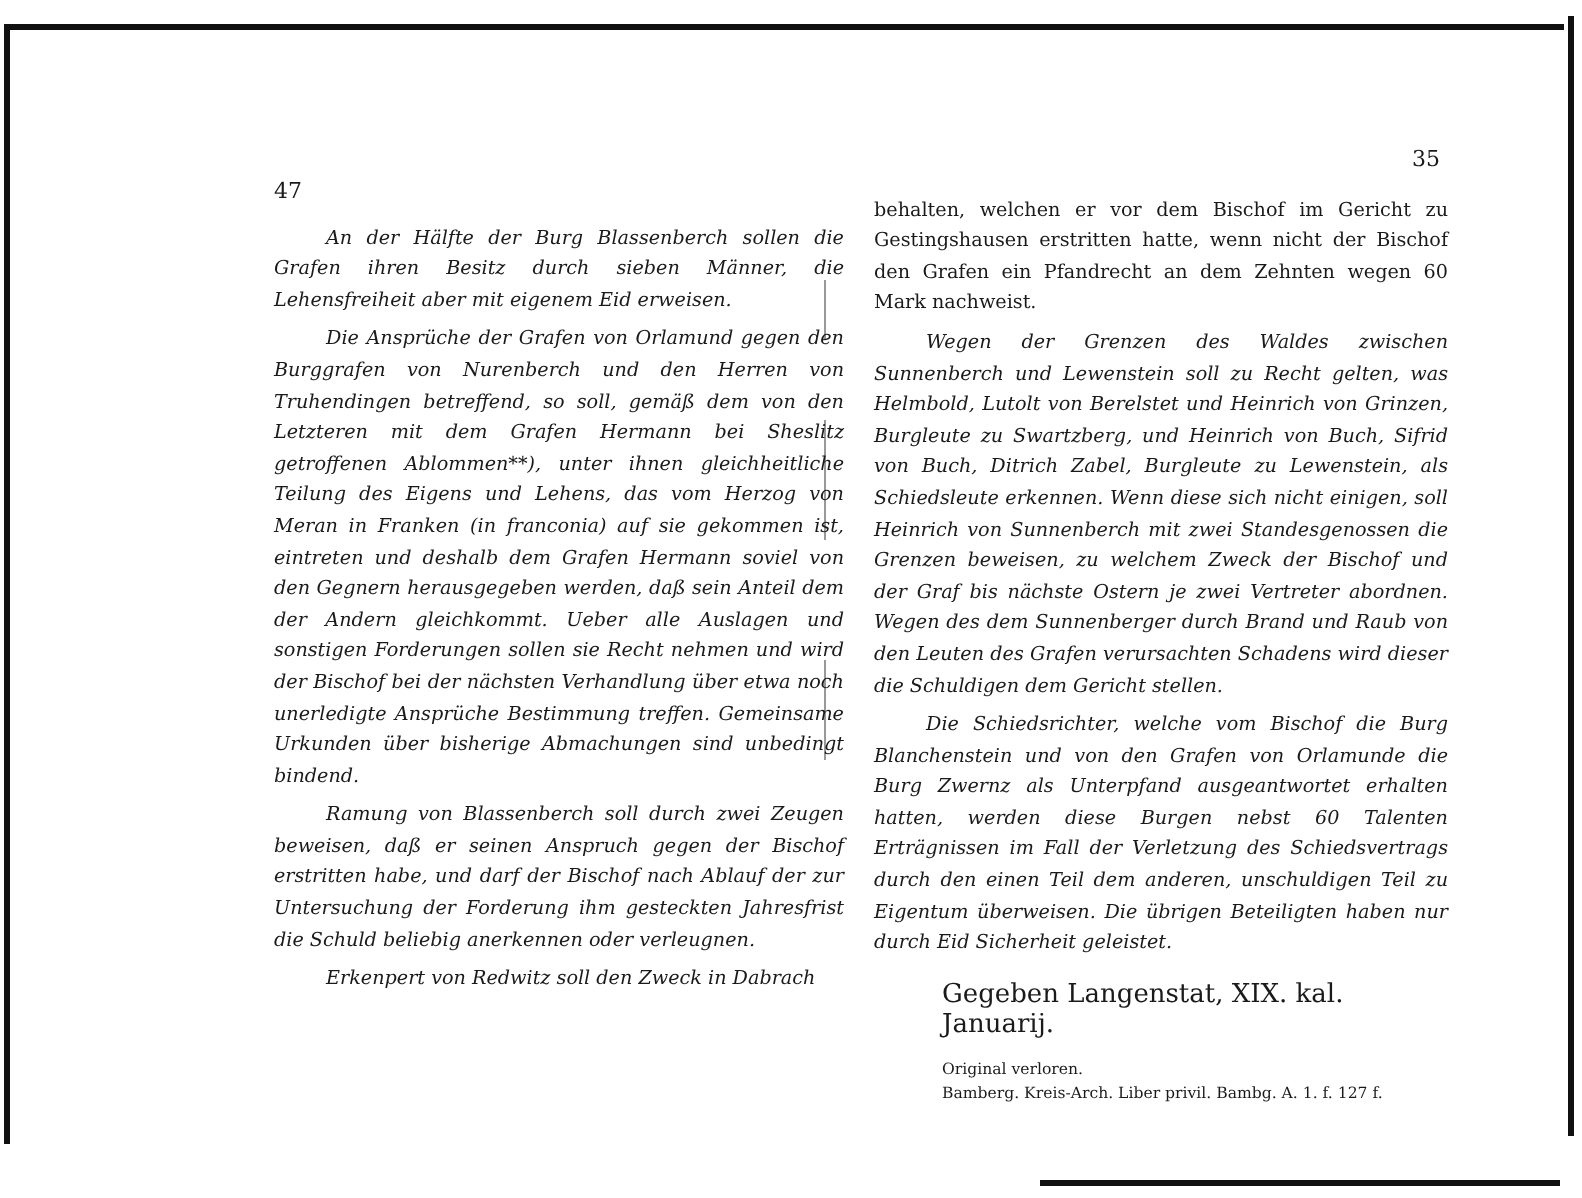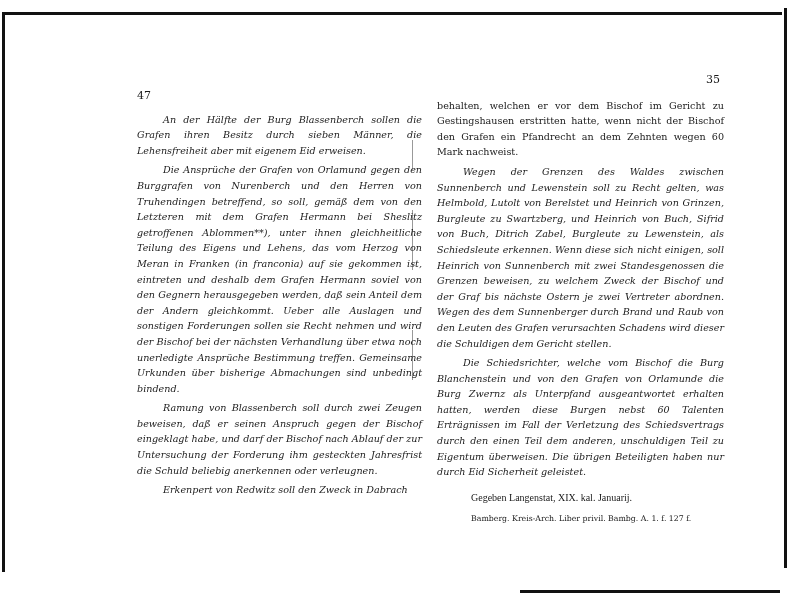--- a/index.html
+++ b/index.html
@@ -13,48 +13,49 @@
   .page { position:absolute; font-size:9.6px; line-height:15.6px; }
   .left-page { left:137px; top:88px; width:285px; }
   .right-page { left:437px; top:72px; width:287px; }
   .pnum { font-size:11px; margin-bottom:8px; }
   .left-page .pnum { text-align:left; }
   .right-page .pnum { text-align:right; padding-right:4px; margin-bottom:10px; }
   .para { text-align:justify; margin:0; }
   .para.indent { text-indent:26px;font-style:italic; }
   .para + .para { margin-top:4px; }
   .gap { margin-top:4px !important; }
-  .dated { margin:10px 0 8px 34px; font-size:10px;font-family:Liberation Serif, serif; }
+  .dated { margin:10px 0 8px 34px; font-size:13px; }
   .sources { font-size:7.8px; line-height:12px; margin-left:34px; }
   .sources p { margin:0; }
 </style>
 </head>
 <body>
 
 <div class="border-top"></div>
 <div class="border-left"></div>
 <div class="border-right"></div>
 <div class="border-bottom"></div>
 <div class="gutter-mark" style="top:140px;height:30px;"></div>
 <div class="gutter-mark" style="top:210px;height:60px;"></div>
 <div class="gutter-mark" style="top:330px;height:50px;"></div>
 
 <div class="page left-page">
   <div class="pnum">47</div>
   <p class="para indent">An der Hälfte der Burg Blassenberch sollen die Grafen ihren Besitz durch sieben Männer, die Lehensfreiheit aber mit eigenem Eid erweisen.</p>
   <p class="para indent">Die Ansprüche der Grafen von Orlamund gegen den Burggrafen von Nurenberch und den Herren von Truhendingen betreffend, so soll, gemäß dem von den Letzteren mit dem Grafen Hermann bei Sheslitz getroffenen Ablommen**), unter ihnen gleichheitliche Teilung des Eigens und Lehens, das vom Herzog von Meran in Franken (in franconia) auf sie gekommen ist, eintreten und deshalb dem Grafen Hermann soviel von den Gegnern herausgegeben werden, daß sein Anteil dem der Andern gleichkommt. Ueber alle Auslagen und sonstigen Forderungen sollen sie Recht nehmen und wird der Bischof bei der nächsten Verhandlung über etwa noch unerledigte Ansprüche Bestimmung treffen. Gemeinsame Urkunden über bisherige Abmachungen sind unbedingt bindend.</p>
-  <p class="para indent">Ramung von Blassenberch soll durch zwei Zeugen beweisen, daß er seinen Anspruch gegen der Bischof eingeklagt habe, und darf der Bischof nach Ablauf der zur Untersuchung der Forderung ihm gesteckten Jahresfrist die Schuld beliebig anerkennen oder verleugnen.</p>
+  <p class="para indent">Ramung von Blassenberch soll durch zwei Zeugen beweisen, daß er seinen Anspruch gegen der Bischof erstritten habe, und darf der Bischof nach Ablauf der zur Untersuchung der Forderung ihm gesteckten Jahresfrist die Schuld beliebig anerkennen oder verleugnen.</p>
   <p class="para indent">Erkenpert von Redwitz soll den Zweck in Dabrach</p>
 
 </div>
 
 <div class="page right-page">
   <div class="pnum">35</div>
   <p class="para">behalten, welchen er vor dem Bischof im Gericht zu Gestingshausen erstritten hatte, wenn nicht der Bischof den Grafen ein Pfandrecht an dem Zehnten wegen 60 Mark nachweist.</p>
   <p class="para indent gap">Wegen der Grenzen des Waldes zwischen Sunnenberch und Lewenstein soll zu Recht gelten, was Helmbold, Lutolt von Berelstet und Heinrich von Grinzen, Burgleute zu Swartzberg, und Heinrich von Buch, Sifrid von Buch, Ditrich Zabel, Burgleute zu Lewenstein, als Schiedsleute erkennen. Wenn diese sich nicht einigen, soll Heinrich von Sunnenberch mit zwei Standesgenossen die Grenzen beweisen, zu welchem Zweck der Bischof und der Graf bis nächste Ostern je zwei Vertreter abordnen. Wegen des dem Sunnenberger durch Brand und Raub von den Leuten des Grafen verursachten Schadens wird dieser die Schuldigen dem Gericht stellen.</p>
   <p class="para indent gap">Die Schiedsrichter, welche vom Bischof die Burg Blanchenstein und von den Grafen von Orlamunde die Burg Zwernz als Unterpfand ausgeantwortet erhalten hatten, werden diese Burgen nebst 60 Talenten Erträgnissen im Fall der Verletzung des Schiedsvertrags durch den einen Teil dem anderen, unschuldigen Teil zu Eigentum überweisen. Die übrigen Beteiligten haben nur durch Eid Sicherheit geleistet.</p>
   <div class="dated">Gegeben Langenstat, XIX. kal. Januarij.</div>
   <div class="sources">
+    <p>Original verloren.</p>
     <p>Bamberg. Kreis-Arch. Liber privil. Bambg. A. 1. f. 127 f.</p>
 
   </div>
 
 </div>
 
 </body></html>

